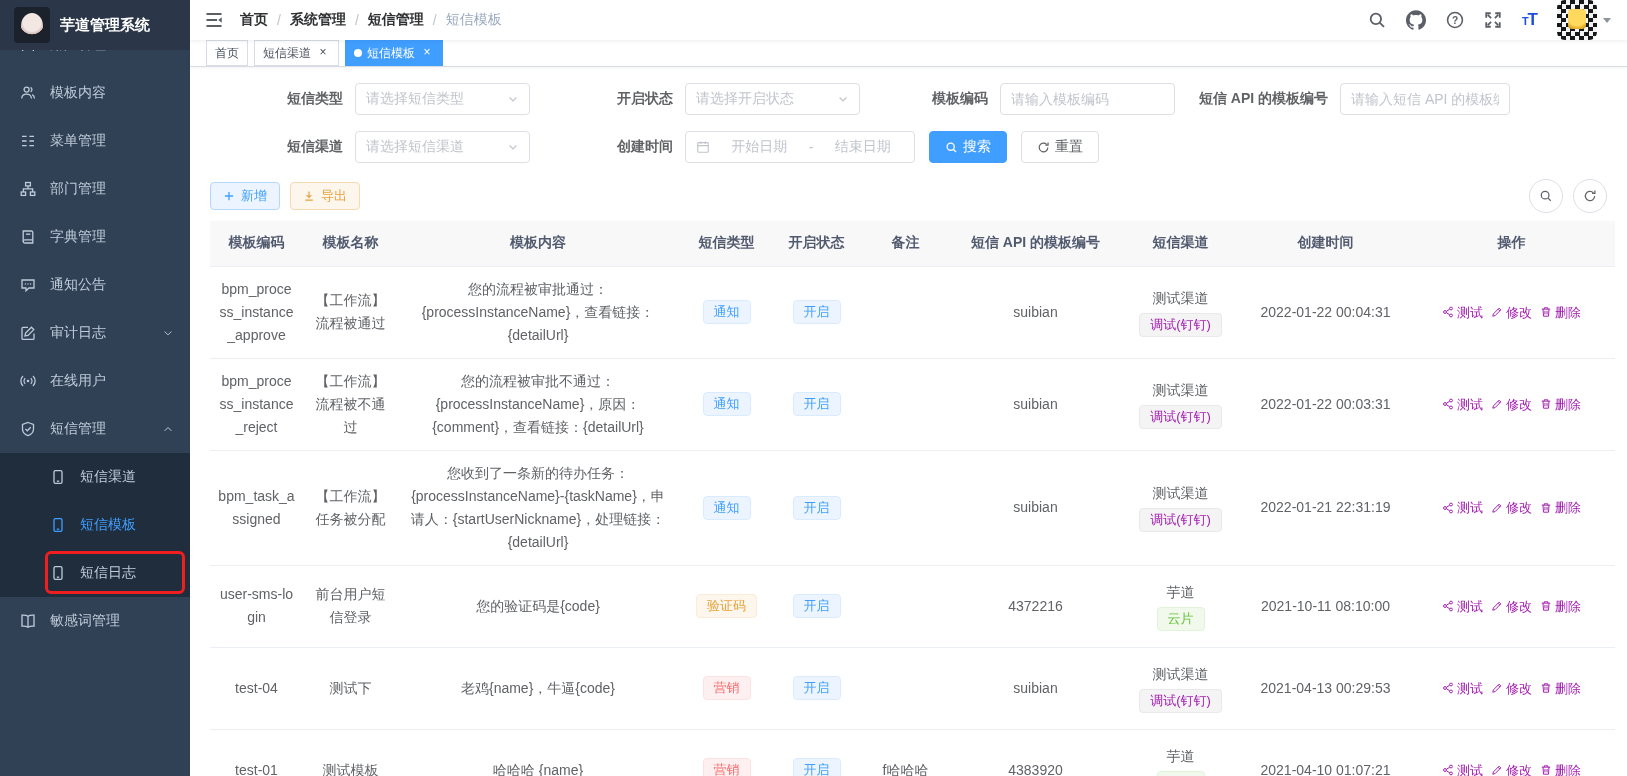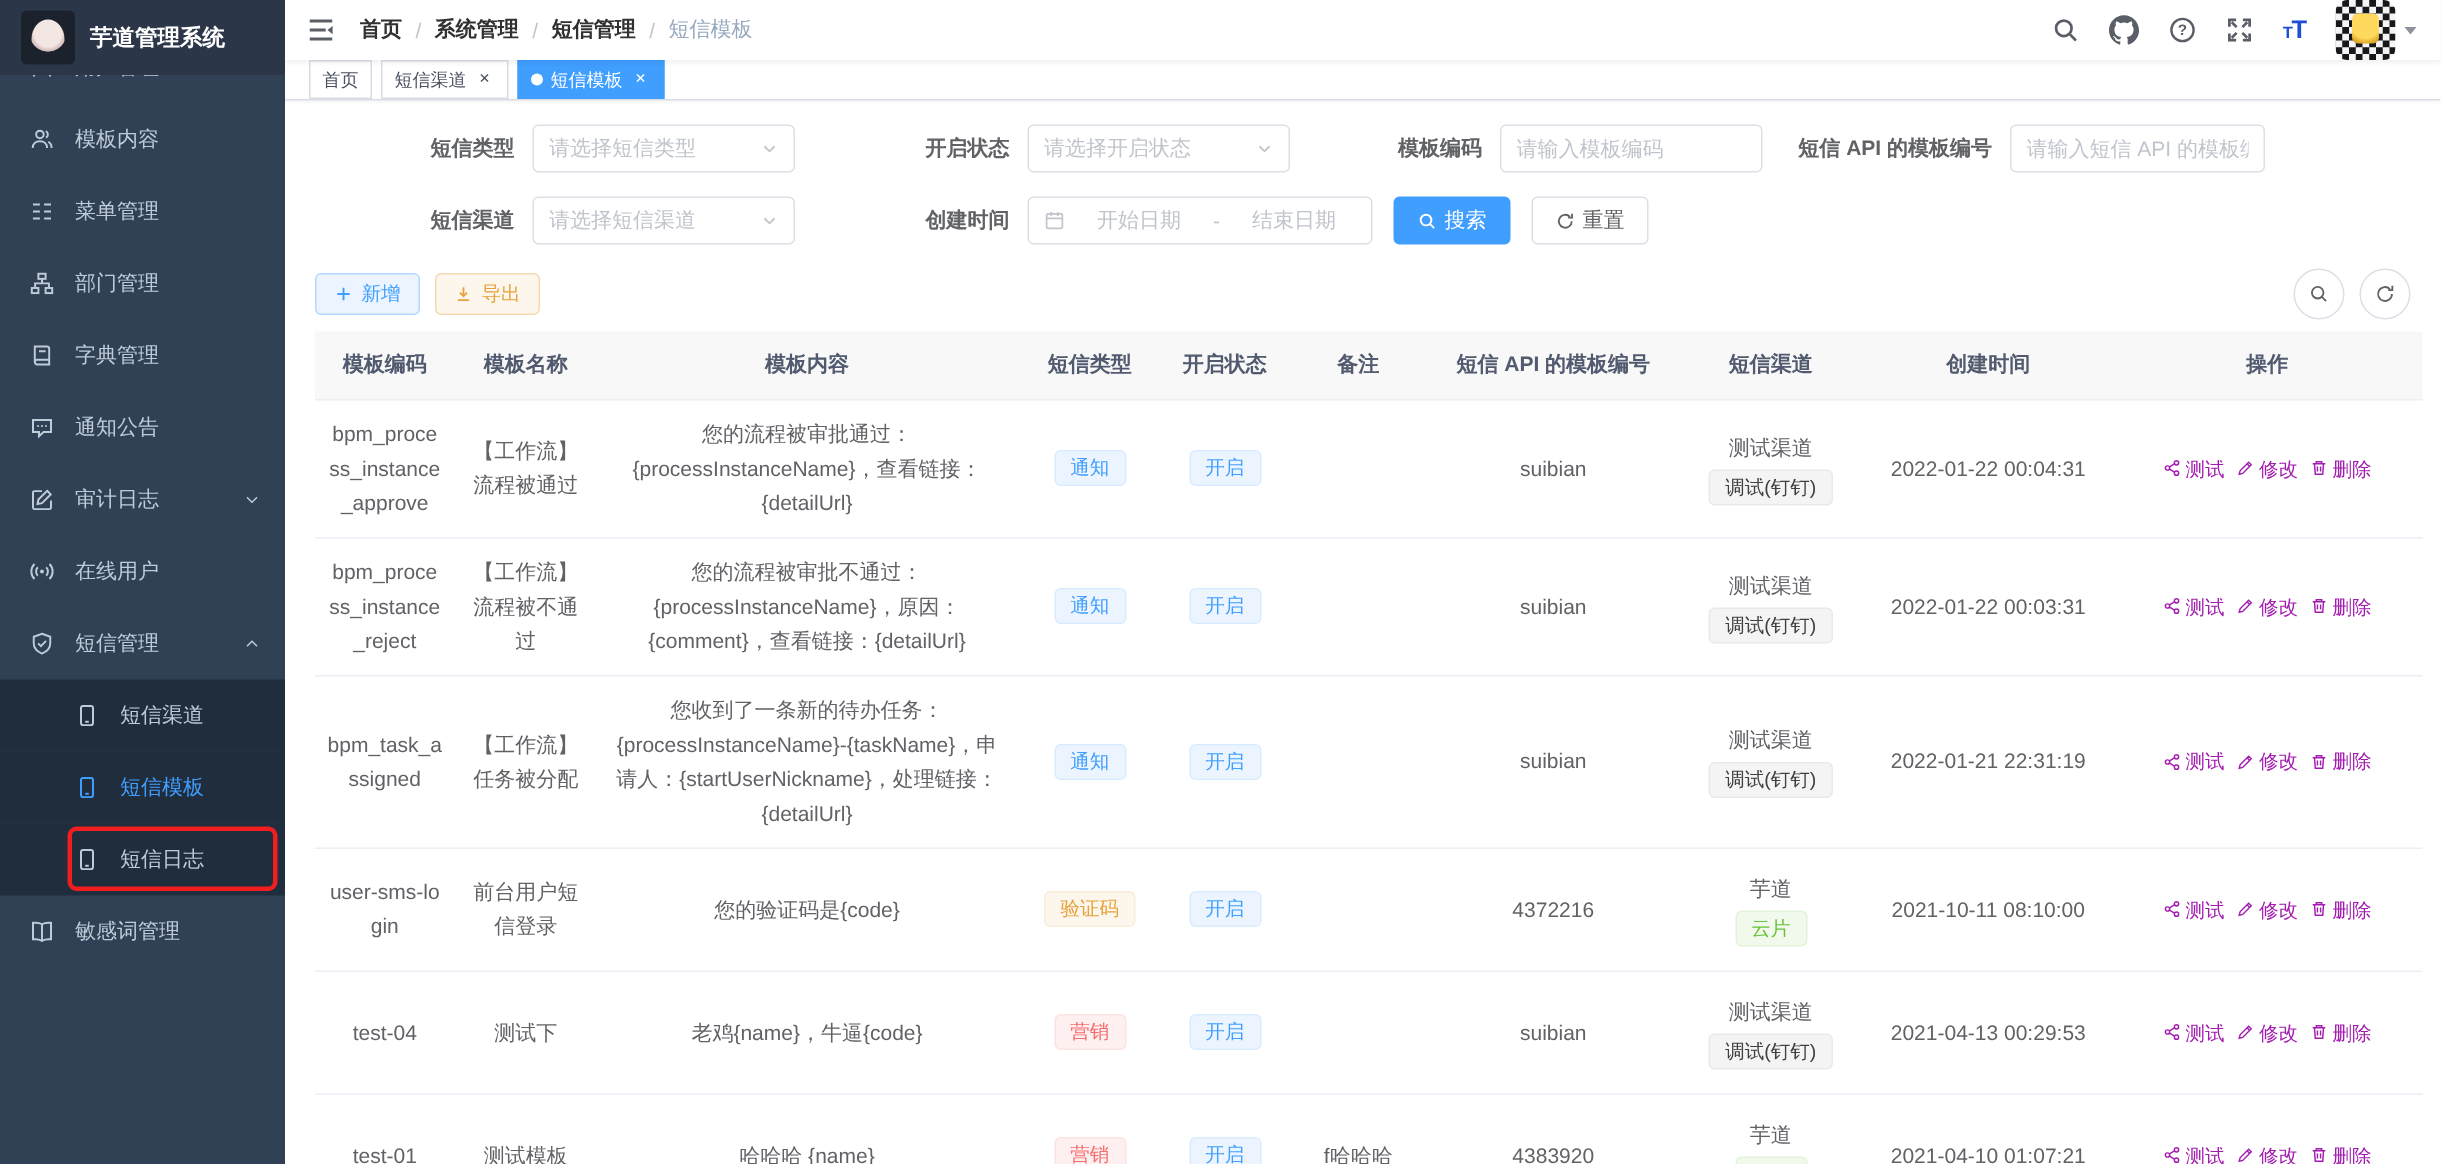--- a/index.html
+++ b/index.html
@@ -82,21 +82,21 @@
   
   table.grid { border-collapse:collapse; table-layout:fixed; width:1405px; }
   table.grid th { background:#f8f8f9; color:#515a6e; font-weight:700; font-size:14px; height:45px; text-align:center; padding:0 6px; border-bottom:1px solid #ebeef5; }
   table.grid td { text-align:center; color:#606266; font-size:14px; padding:11px 8px; border-bottom:1px solid #ebeef5; line-height:23px; vertical-align:middle; }
   td.code { word-break:break-all; line-height:22px; }
   .tag { display:inline-block; padding:0 10px; height:24px; line-height:22px; border:1px solid; border-radius:4px; font-size:13px; white-space:nowrap; }
   .tag.primary { background:#ecf5ff; border-color:#d9ecff; color:#409eff; }
   .tag.warning { background:#fdf6ec; border-color:#faecd8; color:#e6a23c; }
   .tag.danger  { background:#fef0f0; border-color:#fde2e2; color:#f56c6c; }
   .tag.success { background:#f0f9eb; border-color:#e1f3d8; color:#67c23a; }
-  .tag.info    { background:#f4f4f5; border-color:#e9e9eb; color:#404040; }
+  .tag.info    { background:#f4f4f5; border-color:#e9e9eb; color:#a21caf; }
   .chan-name { line-height:20px; }
   .chan-tag { margin-top:5px; }
   a.op { color:#a21caf; text-decoration:none; font-size:13px; margin:18px 4px; white-space:nowrap; display:inline-flex; align-items:center; gap:3px; cursor:pointer;justify-content:center; }
   a.op .b-ico { width:12px; height:12px; display:inline-flex; }
   svg { display:block; }
 </style>
 </head>
 <body>
 
 <div class="app">

